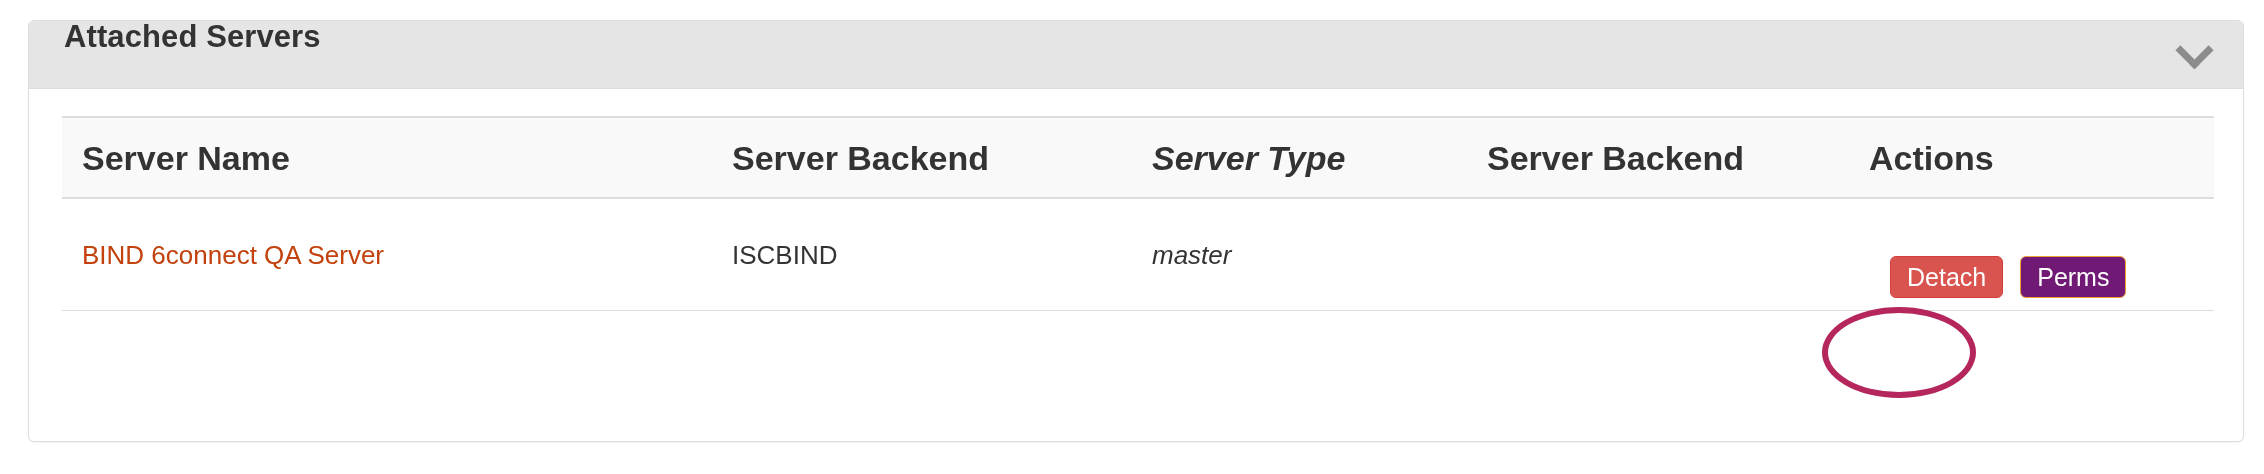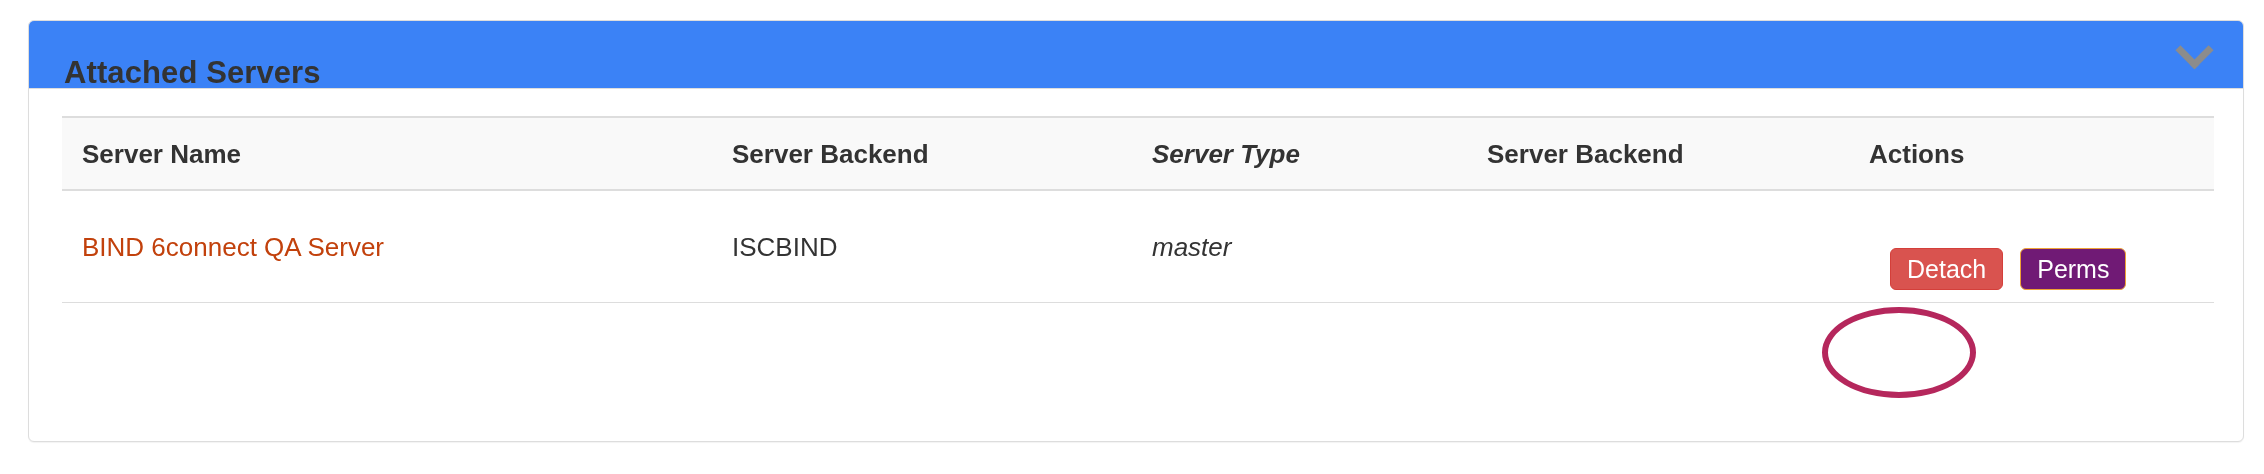--- a/index.html
+++ b/index.html
@@ -33,26 +33,26 @@
     background: #ffffff;
     border: 1px solid #dddddd;
     border-radius: 6px;
     box-shadow: 0 1px 1px rgba(0,0,0,.05);
   }
 
   .panel-heading {
     position: relative;
     height: 68px;
     box-sizing: border-box;
-    background: #3b82f6;
+    background: #e5e5e5;
     border-bottom: 1px solid #dddddd;
     border-radius: 5px 5px 0 0;
     padding: 0 22px;
     display: flex;
-    align-items: flex-end;
+    align-items: flex-start;
   }
 
   .panel-title {
     font-size: 31px;
     font-weight: bold;
     color: #333333;
     letter-spacing: .1px;
     line-height: 1;
     margin-left: 13px;
   }
@@ -93,21 +93,21 @@
     border-collapse: collapse;
     table-layout: fixed;
   }
   .srv-table thead tr {
     background: #f9f9f9;
     border-top: 2px solid #dddddd;
     border-bottom: 2px solid #dddddd;
   }
   .srv-table th {
     text-align: left;
-    font-size: 26px;
+    font-size: 34px;
     font-weight: bold;
     color: #333333;
     padding: 21px 0 19px 0;
     vertical-align: middle;
     white-space: nowrap;
   }
   .srv-table td {
     font-size: 26px;
     color: #333333;
     padding: 19px 0 17px 0;

